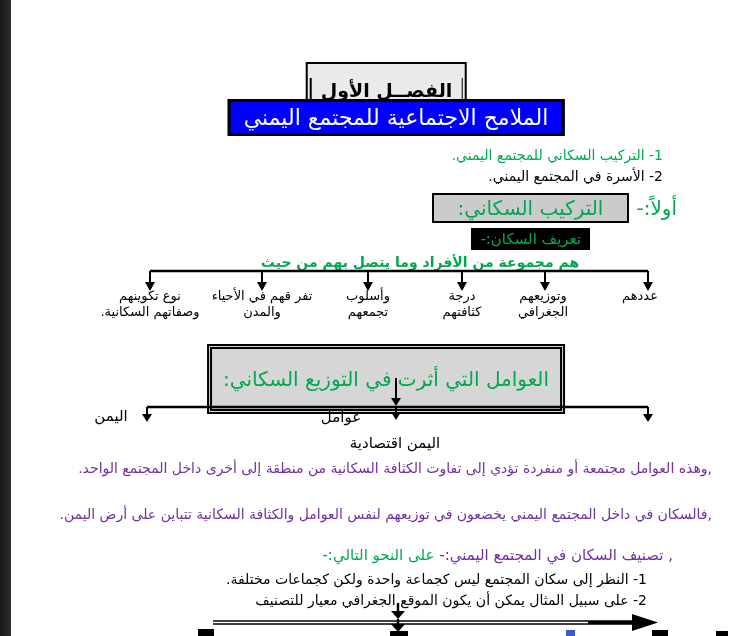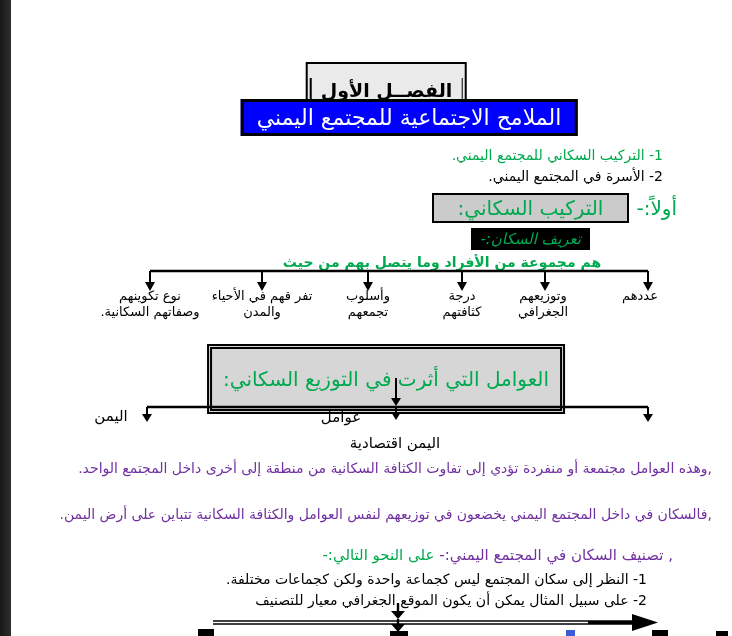--- a/index.html
+++ b/index.html
@@ -15,40 +15,40 @@
     position:absolute; top:62px; left:386px; transform:translateX(-50%);
     border:2px solid #000; background:#eaeaea; padding:14px 2px;
   }
   .chapter-inner {
     border-left:2px solid #000; border-right:1px solid #000;
     padding:1px 9px; font-size:19px; font-weight:bold; white-space:nowrap; direction:rtl;
   }
   .banner {
     position:absolute; top:99px; left:396px; transform:translateX(-50%);
     background:var(--banner_blue); border:3px solid #000; color:#fff;
-    font-size:22px; padding:3px 13px; white-space:nowrap; direction:rtl;margin-left:13px;
+    font-size:22px; padding:3px 13px; white-space:nowrap; direction:rtl;
   }
   .intro {
     position:absolute; top:145px; right:69px; direction:rtl; text-align:right;
     font-size:14px; line-height:21px; white-space:nowrap;
   }
   .green  { color:var(--green); }
   .purple { color:var(--purple); }
   .sec1 {
     position:absolute; top:193px; right:55px; direction:rtl;
     display:flex; align-items:center; gap:7px;
     font-size:20px; color:var(--green); white-space:nowrap;
   }
   .sec1-box { background:#cbcbcb; border:2px solid #000; padding:1px 24px; }
   .def-box {
     position:absolute; top:228px; right:142px; direction:rtl;
-    background:#000; color:var(--green); font-size:15px; padding:2px 9px; white-space:nowrap;font-style:italic;
+    background:#000; color:var(--green); font-size:15px; padding:2px 9px; white-space:nowrap;
   }
   .def-text {
-    position:absolute; top:254px; left:442px; transform:translateX(-50%);
+    position:absolute; top:254px; left:420px; transform:translateX(-50%);
     color:var(--green); font-weight:bold; font-size:14px; white-space:nowrap; direction:rtl;
   }
   .aspect {
     position:absolute; top:288px; width:120px; text-align:center;
     font-size:13px; line-height:16px; direction:rtl;
   }
   .sec2-box {
     position:absolute; top:344px; left:386px; transform:translateX(-50%);
     border:5px double #000; background:#d6d6d6; color:var(--green);
     font-size:20px; padding:18px 11px; white-space:nowrap; direction:rtl;

